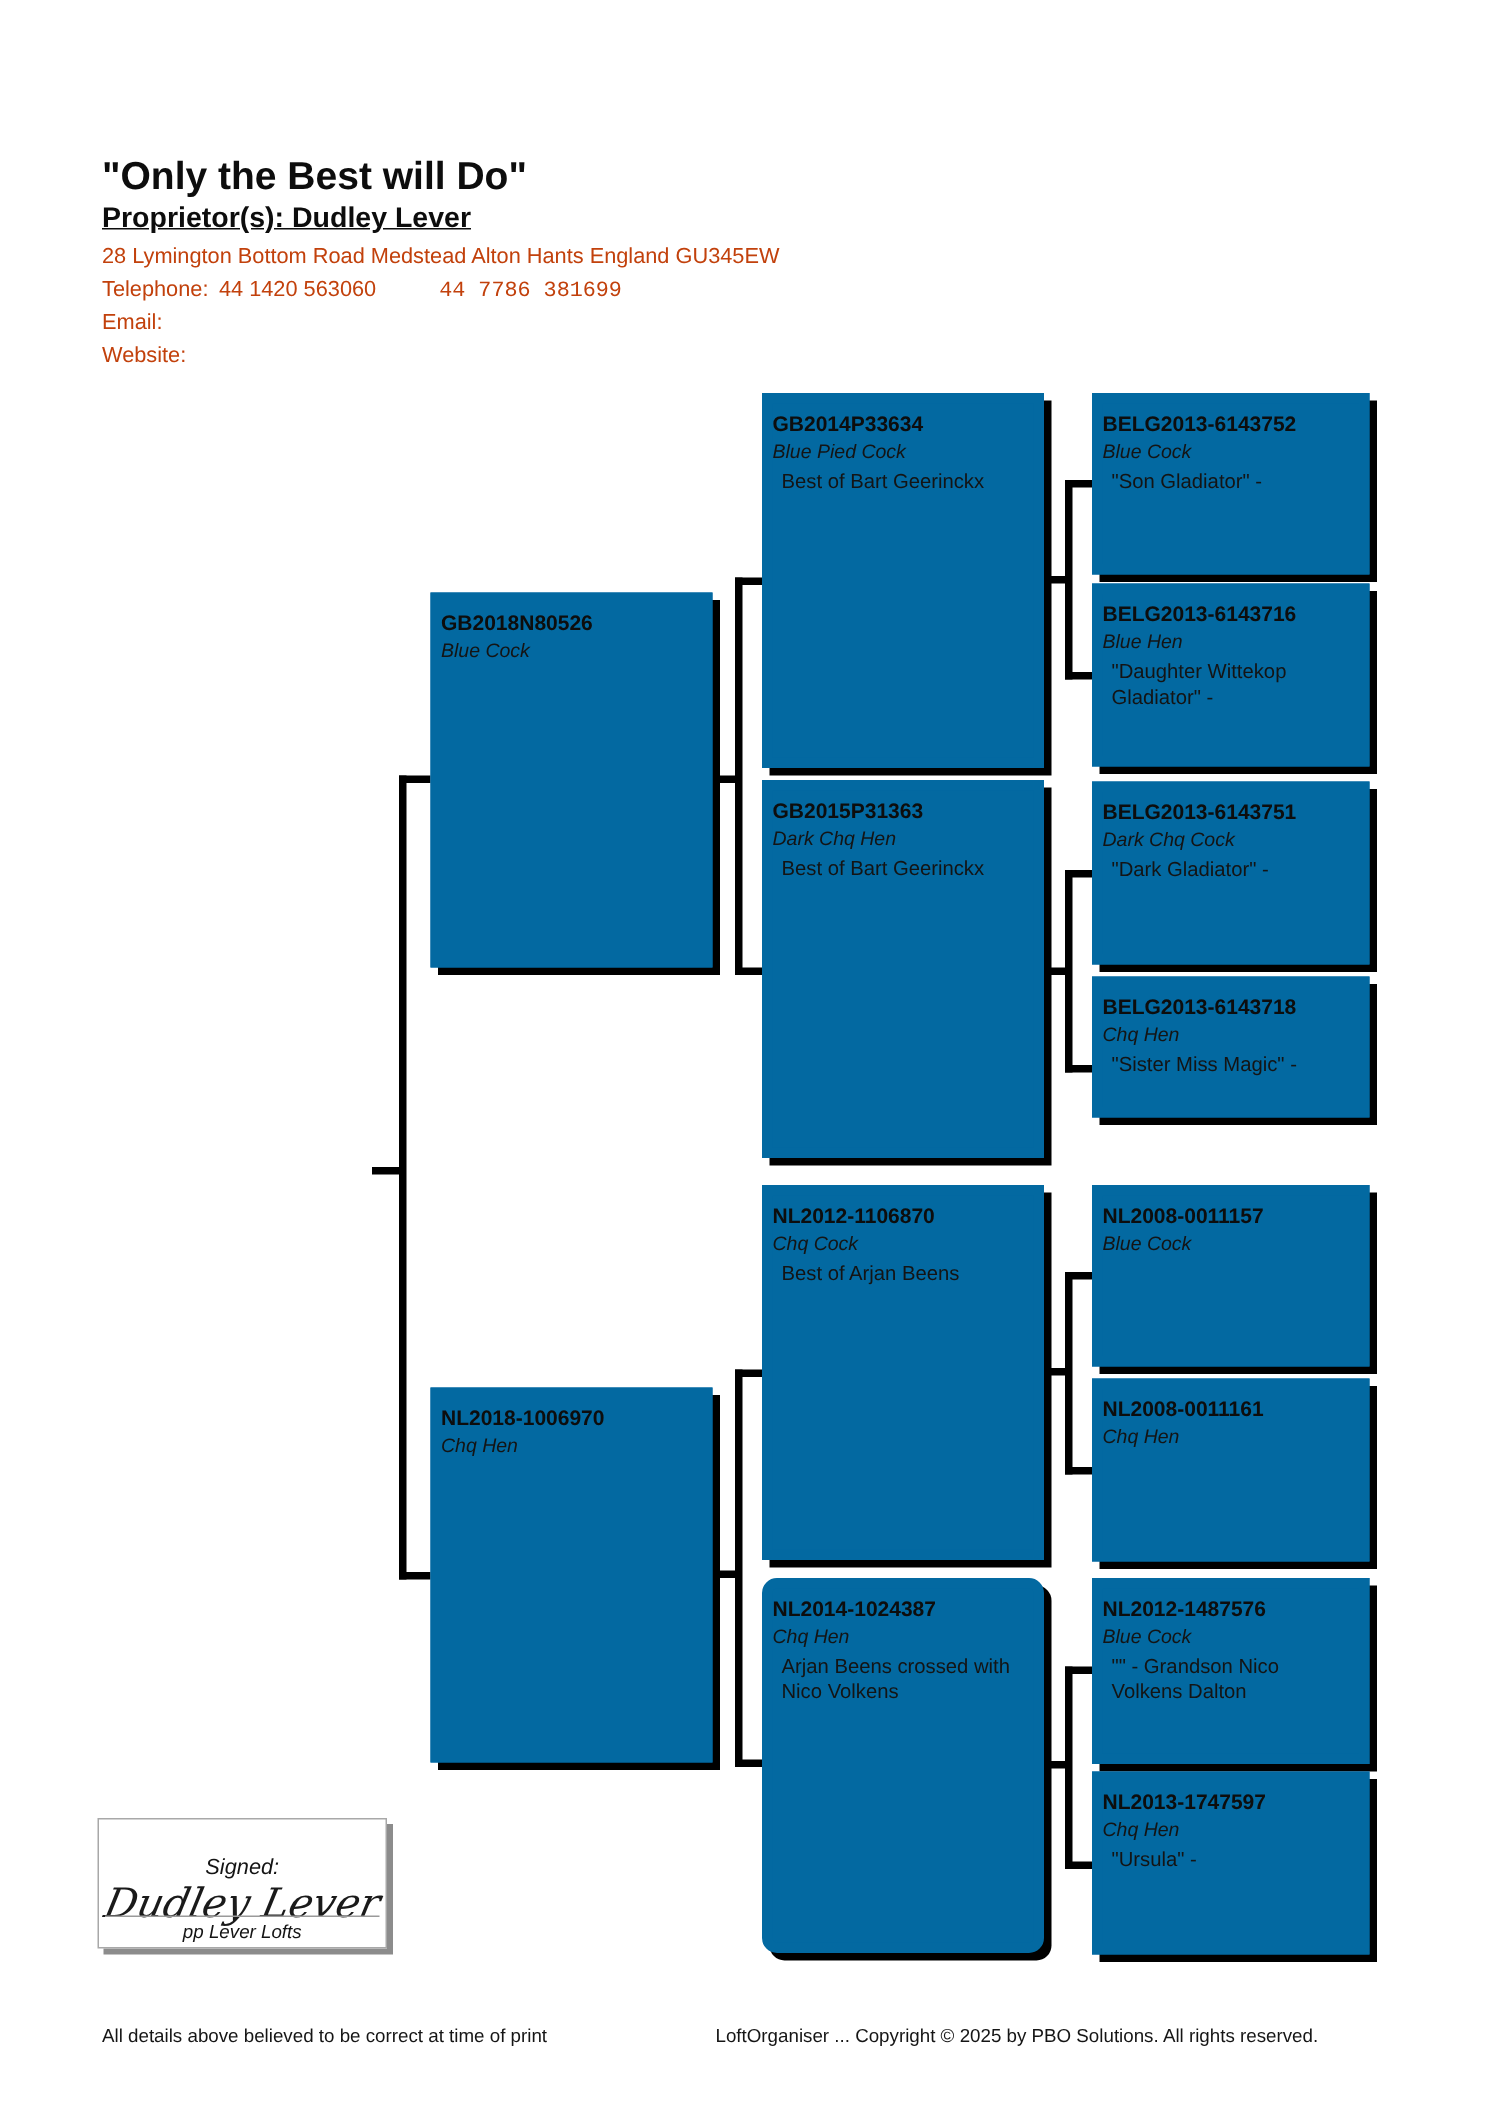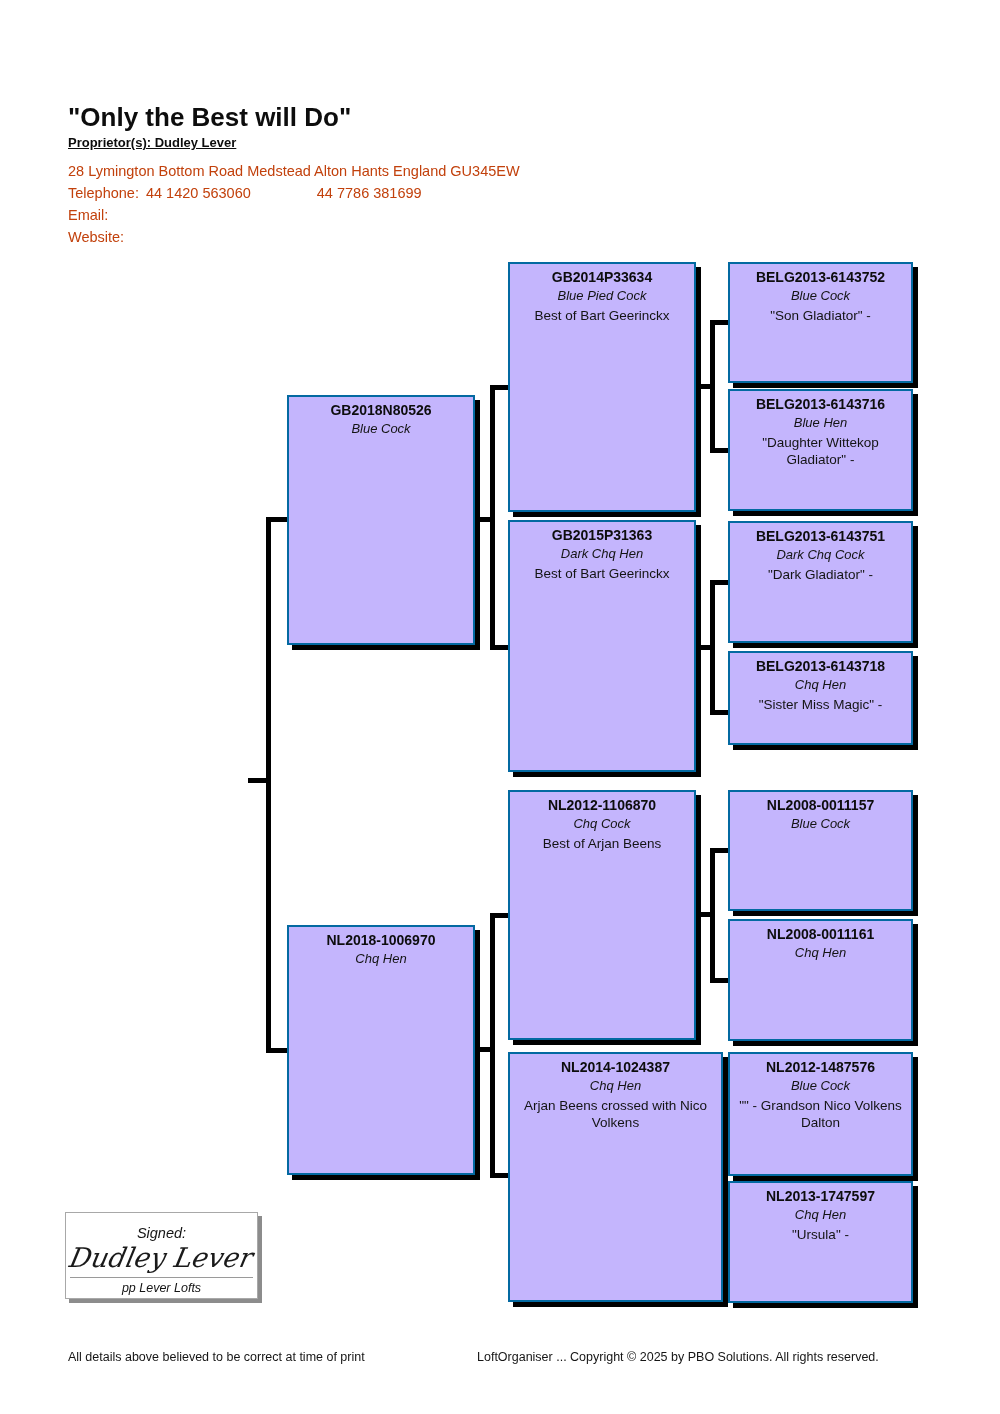--- a/index.html
+++ b/index.html
@@ -16,37 +16,37 @@
   .loft-name {
     position: absolute; left: 68px; top: 52px;
     font-size: 39px; font-weight: bold; letter-spacing: 0px; color: #0d0d0d;
   }
   .motto {
     position: absolute; left: 68px; top: 102px;
     font-size: 26px; font-weight: bold; color: #0d0d0d;
   }
   .proprietor {
     position: absolute; left: 68px; top: 135px;
-    font-size: 13px; font-weight: bold; text-decoration: underline; color: #0d0d0d;
+    font-size: 19px; font-weight: bold; text-decoration: underline; color: #0d0d0d;
   }
   .addr-line { position: absolute; left: 68px; font-size: 14.5px; color: #c2410c; }
   .addr     { top: 163px; }
   .phone    { top: 185px; }
   .email    { top: 207px; }
   .website  { top: 229px; }
   .phone .tel1 { margin-left: 7px; }
-  .phone .tel2 { margin-left: 66px; }
+  .phone .tel2 { margin-left: 42px; font-family: Liberation Mono, monospace; }
 
   
   .pbox {
     position: absolute;
-    background: #c4b5fd;
-    border: 2px solid #0369a1;
+    background: #0369a1;
+    border: 7px solid #0369a1;
     box-shadow: 5px 5px 0 #000000;
-    text-align: center;
+    text-align: left;
     z-index: 2;
     box-sizing: border-box;
   }
   .pbox .ring {
     font-weight: bold; font-size: 14px; line-height: 18px;
     padding-top: 4px; color: #0d0d0d;
   }
   .pbox .colr {
     font-style: italic; font-size: 13px; line-height: 18px;
     margin-top: 1px; color: #141414;
@@ -58,21 +58,21 @@
   
   .cl { position: absolute; background: #000000; z-index: 1; }
 
   
   .sig-box {
     position: absolute; left: 65px; top: 1212px; width: 193px; height: 87px;
     background: #ffffff; border: 1px solid #a8a8a8;
     box-shadow: 4px 4px 0 #8c8c8c;
     z-index: 2; text-align: center; box-sizing: border-box;
   }
-  .sig-label { font-style: italic; font-size: 14.5px; margin-top: 12px; color: #141414; }
+  .sig-label { font-style: italic; font-size: 14.5px; margin-top: 24px; color: #141414; }
   .sig-name {
     font-family: "DejaVu Serif", serif; font-style: italic;
     font-size: 27px; line-height: 30px; white-space: nowrap;
     transform: skewX(-12deg); color: #1a1a1a; margin-top: 2px;
   }
   .sig-rule {
     position: absolute; left: 4px; right: 4px; bottom: 20px;
     border-top: 1px solid #9a9a9a;
   }
   .sig-pp {
@@ -154,21 +154,21 @@
   <div class="pbox" style="left:508px; top:520px; width:188px; height:252px;">
     <div class="ring">GB2015P31363</div>
     <div class="colr">Dark Chq Hen</div>
     <div class="desc">Best of Bart Geerinckx</div>
   </div>
   <div class="pbox" style="left:508px; top:790px; width:188px; height:250px;">
     <div class="ring">NL2012-1106870</div>
     <div class="colr">Chq Cock</div>
     <div class="desc">Best of Arjan Beens</div>
   </div>
-  <div class="pbox" style="left:508px; top:1052px; width:215px; height:250px;">
+  <div class="pbox" style="left:508px; top:1052px; width:188px; height:250px;border-radius:10px;">
     <div class="ring">NL2014-1024387</div>
     <div class="colr">Chq Hen</div>
     <div class="desc">Arjan Beens crossed with Nico Volkens</div>
   </div>
 
   <div class="pbox" style="left:728px; top:262px; width:185px; height:121px;">
     <div class="ring">BELG2013-6143752</div>
     <div class="colr">Blue Cock</div>
     <div class="desc">"Son Gladiator" -</div>
   </div>

